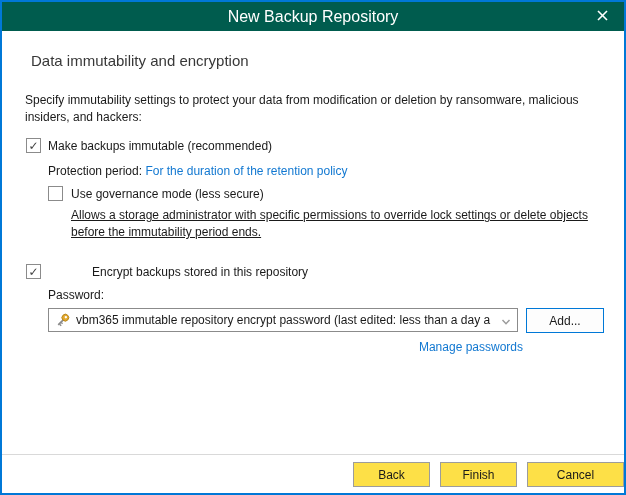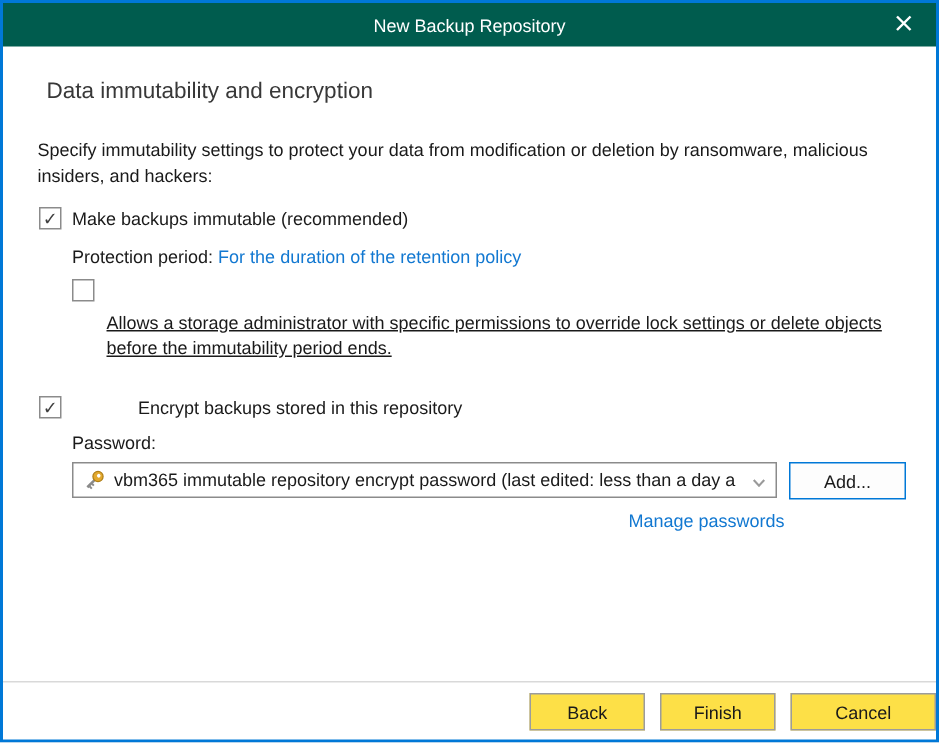--- a/index.html
+++ b/index.html
@@ -12,21 +12,21 @@
     font-family: "Liberation Sans", "DejaVu Sans", sans-serif;
     font-size: 12px;
     color: #1a1a1a;
     overflow: hidden;
   }
   .titlebar {
     position: absolute; top: 0; left: 0; right: 0; height: 29px;
     background: #005C4E;
     display: flex; align-items: center; justify-content: center;
   }
-  .titlebar .title { color: #ffffff; font-size: 12px; }
+  .titlebar .title { color: #ffffff; font-size: 16px; }
   .close-btn {
     position: absolute; right: 0; top: 0; width: 44px; height: 29px;
     display: flex; align-items: center; justify-content: center;
     cursor: pointer; background: transparent; border: none;
   }
   .page-title {
     position: absolute; left: 29px; top: 50px;
     font-size: 15px; color: #383838;
   }
   .para { position: absolute; line-height: 17px; color: #1a1a1a; }
@@ -105,20 +105,21 @@
 
   <span class="checkbox checked" style="left:24px; top:136px;">✓</span>
   <span class="cb-label" style="left:46px; top:136px;">Make backups immutable (recommended)</span>
 
   <span class="inline-line" style="left:46px; top:161px;">
     <span>Protection period:</span>
     <a class="link">For the duration of the retention policy</a>
   </span>
 
   <span class="checkbox" style="left:46px; top:184px;"></span>
+  <span class="cb-label" style="left:69px; top:184px;">Use governance mode (less secure)</span>
   <div class="para gov-desc">Allows a storage administrator with specific permissions to override lock settings or delete objects before the immutability period ends.</div>
 
 
   <span class="checkbox checked" style="left:24px; top:262px;">✓</span>
   <span class="cb-label" style="left:46px; top:262px;margin-left:44px;">Encrypt backups stored in this repository</span>
 
   <div class="para pwd-label">Password:</div>
 
   <div class="combo">
     <span style="display:flex;">

